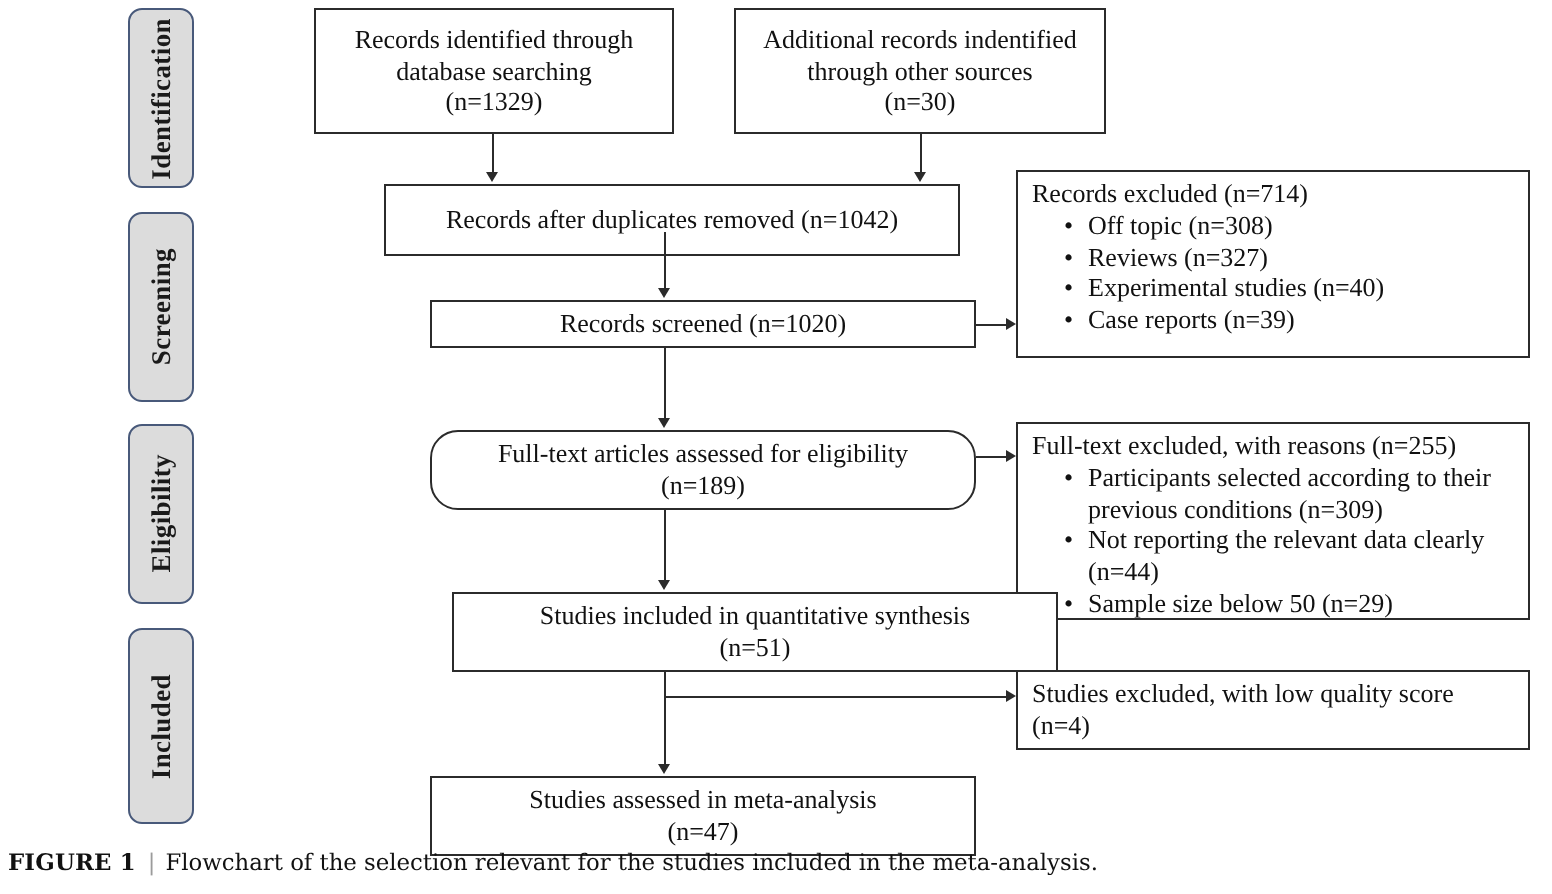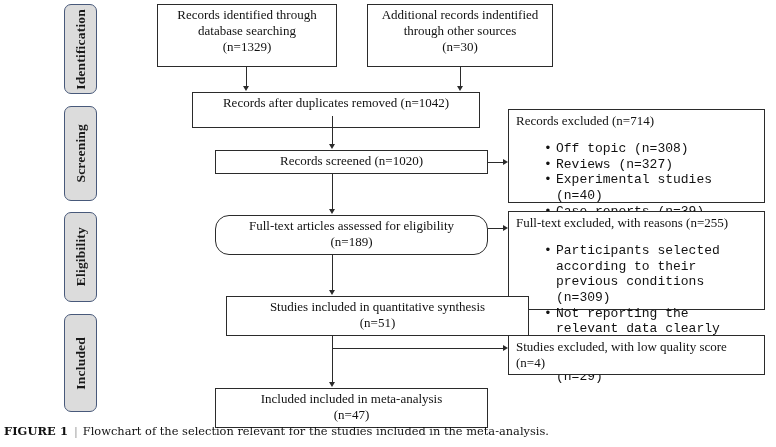--- a/index.html
+++ b/index.html
@@ -33,39 +33,39 @@
     white-space:nowrap;
   }
 
   
   .box{
     position:absolute;
     box-sizing:border-box;
     background:#ffffff;
     border:1.1px solid #2b2b2b;
     display:flex;
+    align-items:center;
     justify-content:center;
     text-align:center;
     font-size:13px;
     line-height:1.22;
     padding:2px 4px;
   }
   .box.left-align{
     text-align:left;
     justify-content:flex-start;
     align-items:flex-start;
     padding:3px 5px 3px 7px;
   }
   .box .txt{display:block;width:100%;}
 
   ul.blist{
-    margin:12px;
+    margin:0;
     padding:0 0 0 16px;
     list-style:none;
-    font-family:Liberation Mono, monospace;
   }
   ul.blist li{
     position:relative;
     font-size:13px;
     line-height:1.21;
     margin:0;
     padding-left:12px;
   }
   ul.blist li:before{
     content:"\2022";
@@ -155,21 +155,21 @@
   <div class="vline" style="left:332px;top:116px;height:29px;"></div>
   <div class="arrow-down" style="left:329px;top:144px;"></div>
 
   <div class="box" style="left:215px;top:150px;width:273px;height:24px;">
     <span class="txt">Records screened (n=1020)</span>
   </div>
 
   <div class="hline" style="left:488px;top:162px;width:16px;"></div>
   <div class="arrow-right" style="left:503px;top:158.5px;"></div>
 
-  <div class="box left-align" style="left:508px;top:109px;width:257px;height:94px;">
+  <div class="box left-align" style="left:508px;top:85px;width:257px;height:94px;">
     <span class="txt">
       <div class="hdline">Records excluded (n=714)</div>
       <ul class="blist">
         <li>Off topic (n=308)</li>
         <li>Reviews (n=327)</li>
         <li>Experimental studies (n=40)</li>
         <li>Case reports (n=39)</li>
       </ul>
     </span>
   </div>
@@ -215,21 +215,21 @@
 
   <div class="box left-align" style="left:508px;top:335px;width:257px;height:40px;">
     <span class="txt">
       <div class="hdline">Studies excluded, with low quality score</div>
       <div class="hdline">(n=4)</div>
     </span>
   </div>
 
   <div class="box" style="left:215px;top:388px;width:273px;height:40px;">
     <span class="txt">
-      <span>Included included in meta-analysis</span><br>
+      <span>Studies assessed in meta-analysis</span><br>
       <span>(n=47)</span>
     </span>
   </div>
 
   <div id="caption">
     <span class="fignum">FIGURE 1</span><span class="sep">|</span><span class="ctext">Flowchart of the selection relevant for the studies included in the meta-analysis.</span>
   </div>
 
 </div>
 

